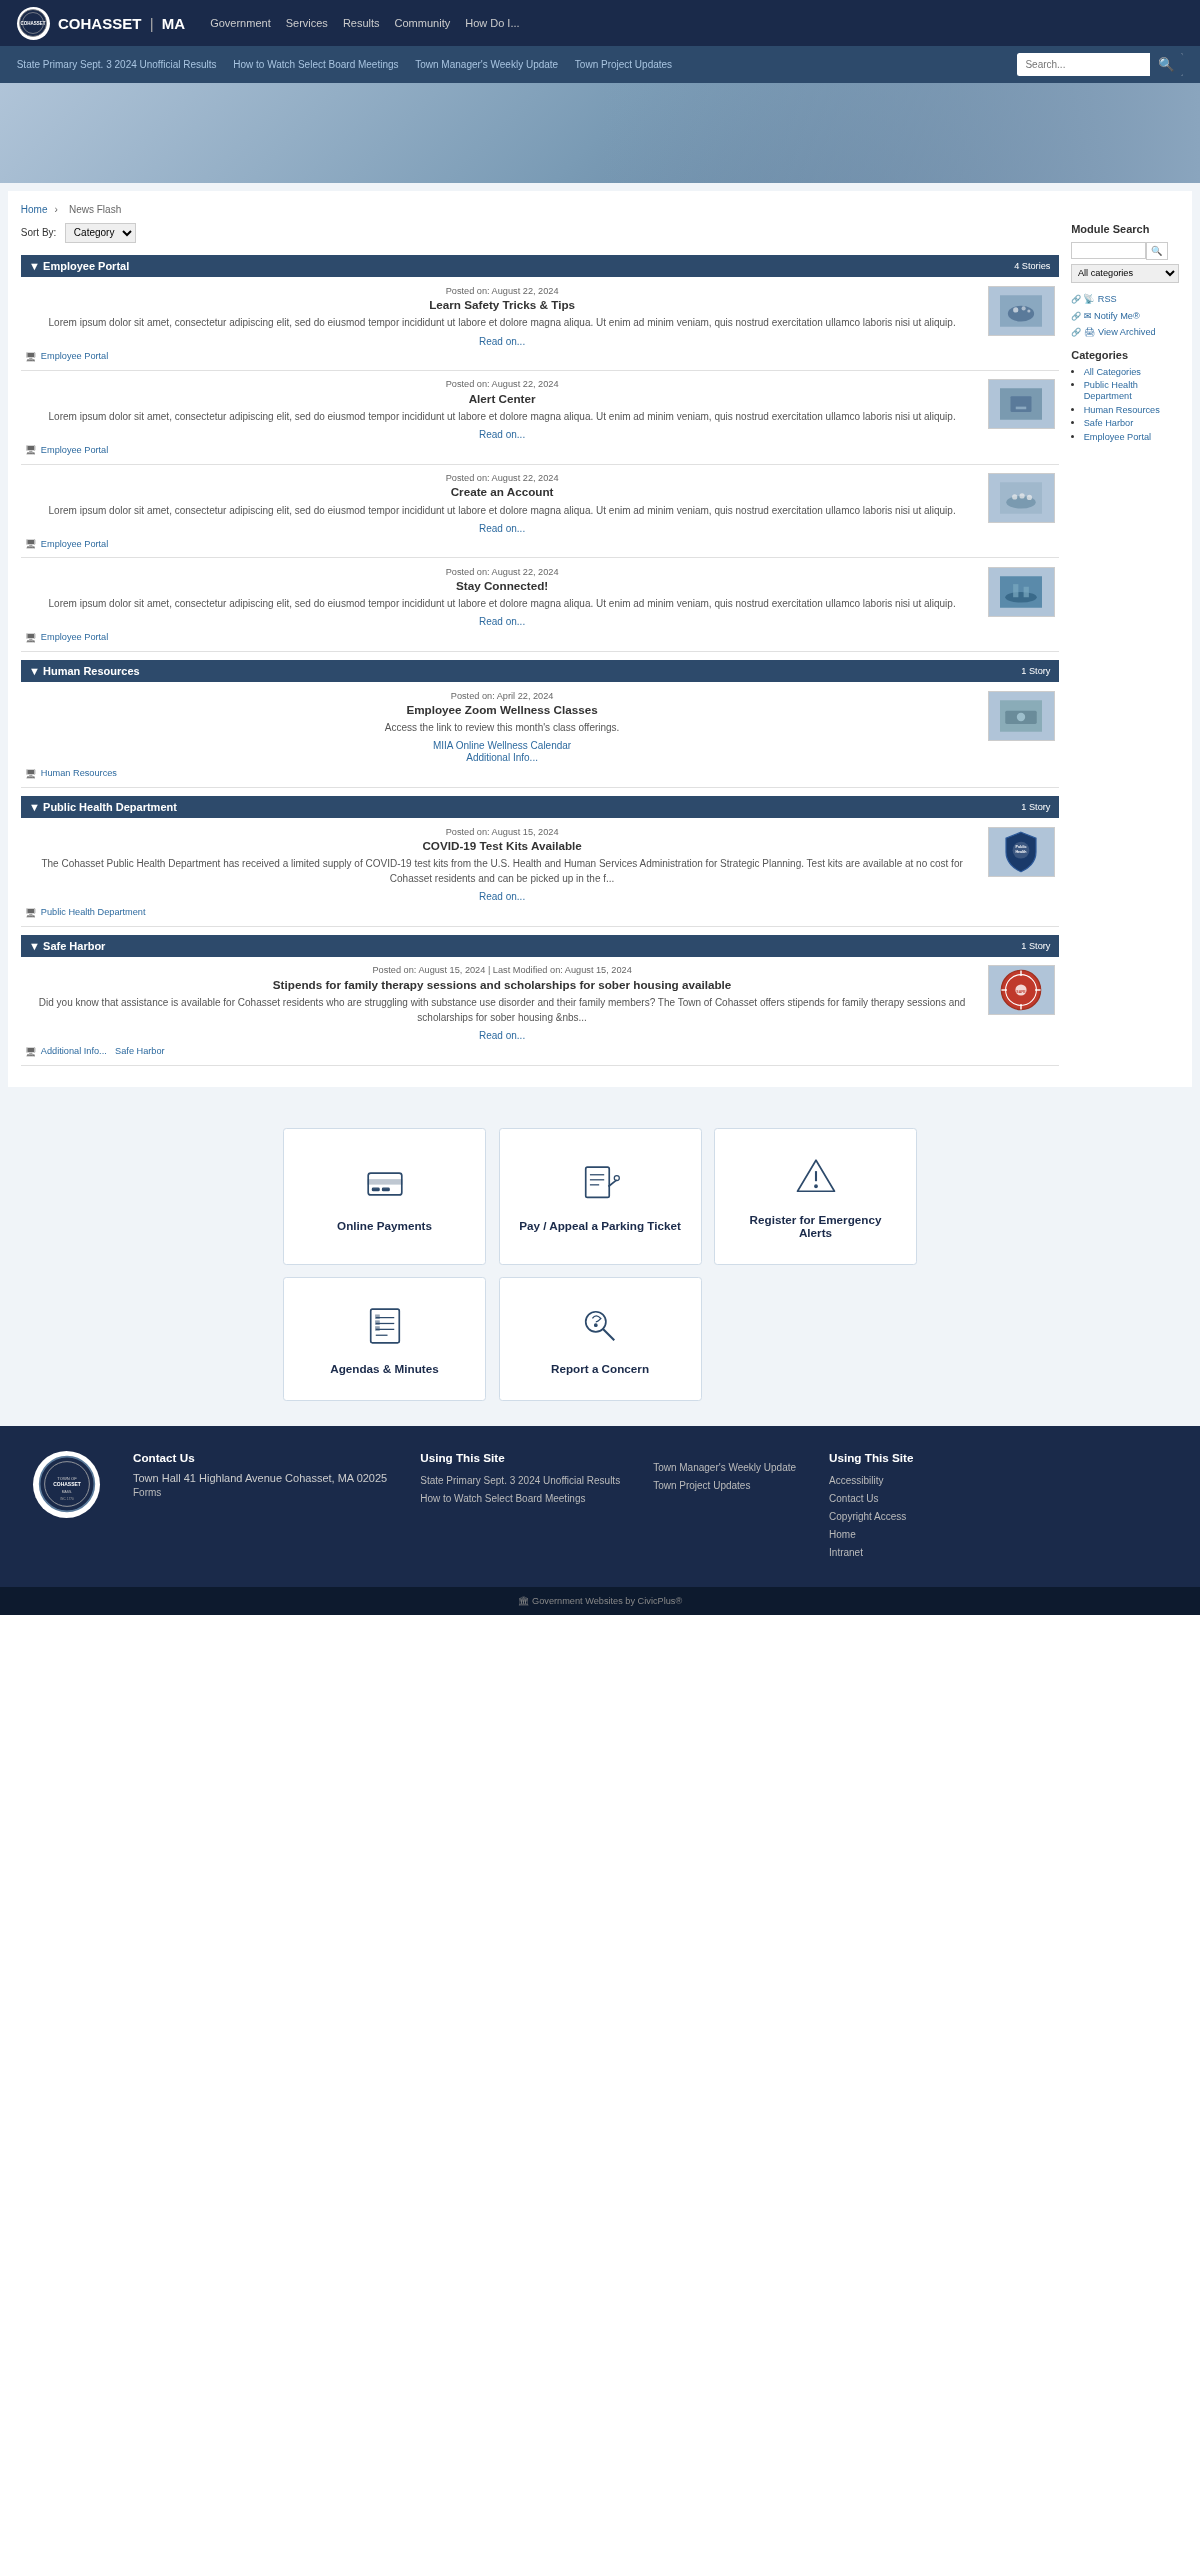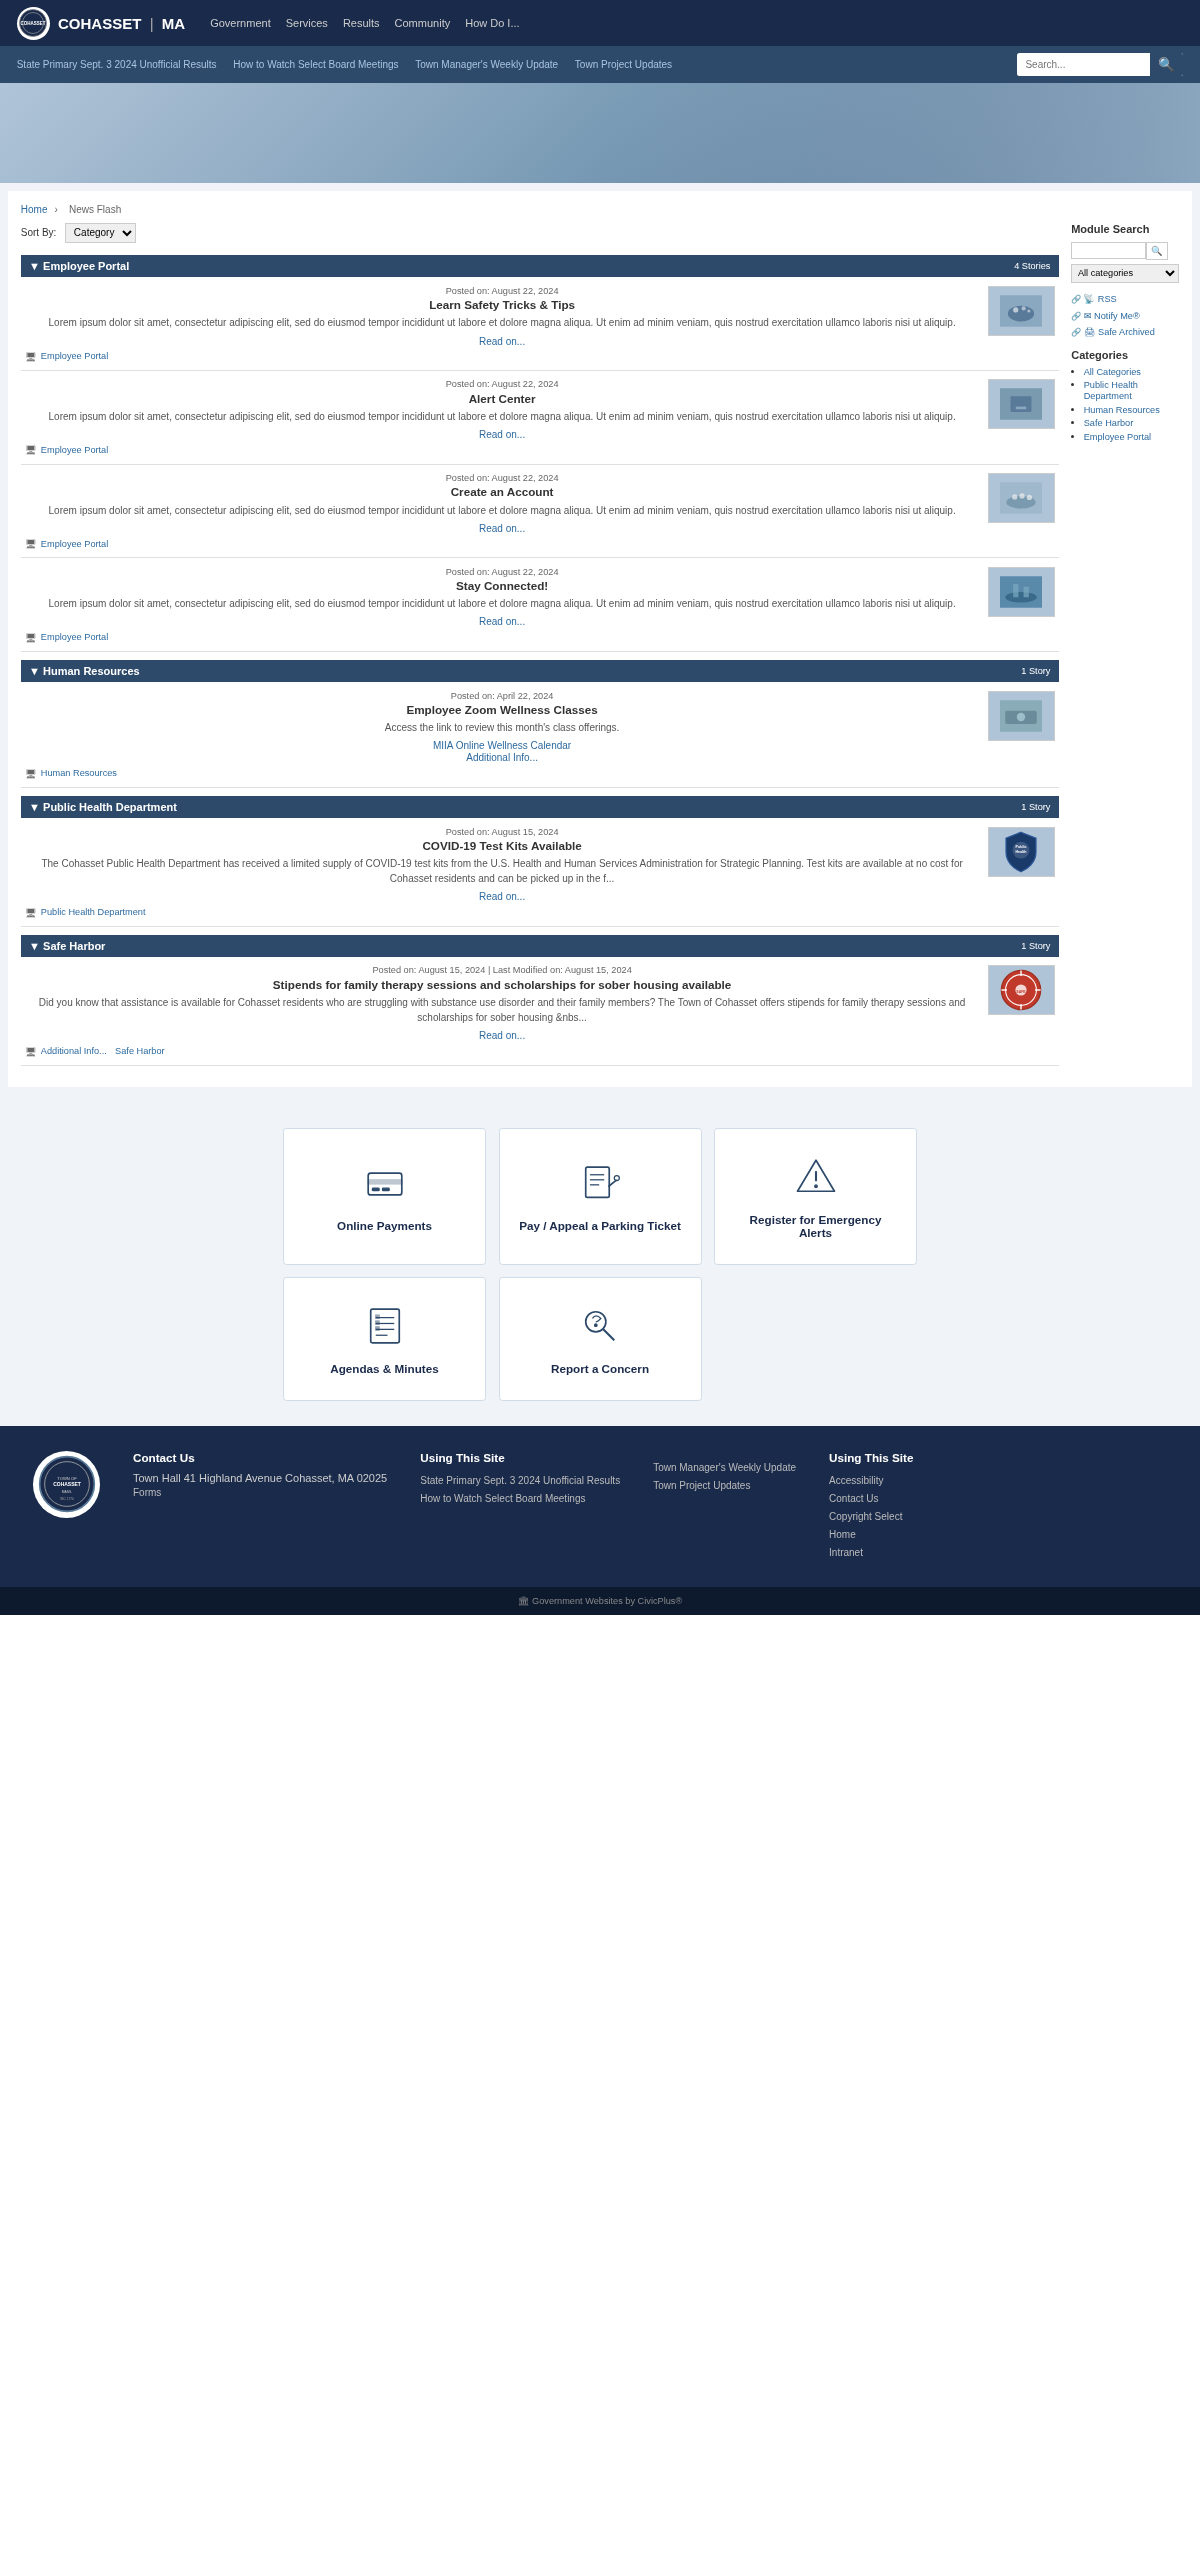--- a/index.html
+++ b/index.html
@@ -359,21 +359,21 @@
           <a>
             <span>📡</span>
             <span>RSS</span>
           </a>
           <a>
             <span>✉</span>
             <span>Notify Me®</span>
           </a>
           <a>
             <span>🖨</span>
-            <span>Safe Archived</span>
+            <span>View Archived</span>
           </a>
         </div>
 
         <div class="categories">
           <h4>Categories</h4>
           <ul>
             <li><a>All Categories</a></li>
             <li><a>Public Health Department</a></li>
             <li><a>Human Resources</a></li>
             <li><a>Safe Harbor</a></li>
@@ -487,21 +487,21 @@
     <div class="footer-col">
       <h4></h4>
       <a>Town Manager's Weekly Update</a>
       <a>Town Project Updates</a>
     </div>
 
     <div class="footer-col">
       <h4>Using This Site</h4>
       <a>Accessibility</a>
       <a>Contact Us</a>
-      <a>Copyright Select</a>
+      <a>Copyright Access</a>
       <a>Home</a>
       <a>Intranet</a>
     </div>
   </div>
 </footer>
 
 <div class="footer-bottom">
   <span>🏛</span>
   <a>Government Websites by CivicPlus®</a>
 </div>

